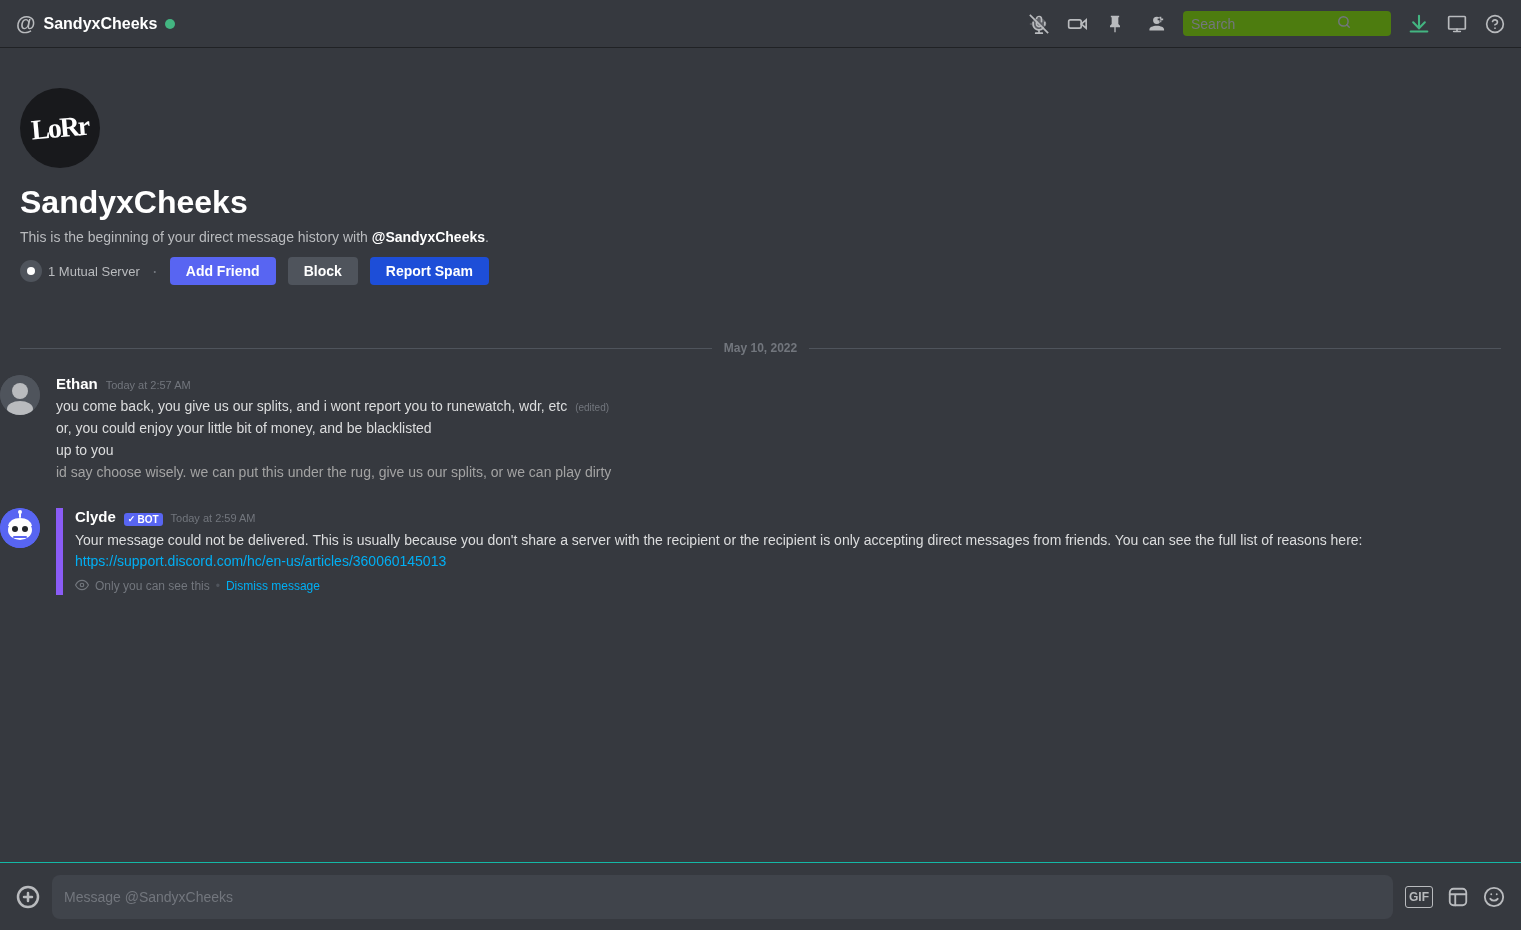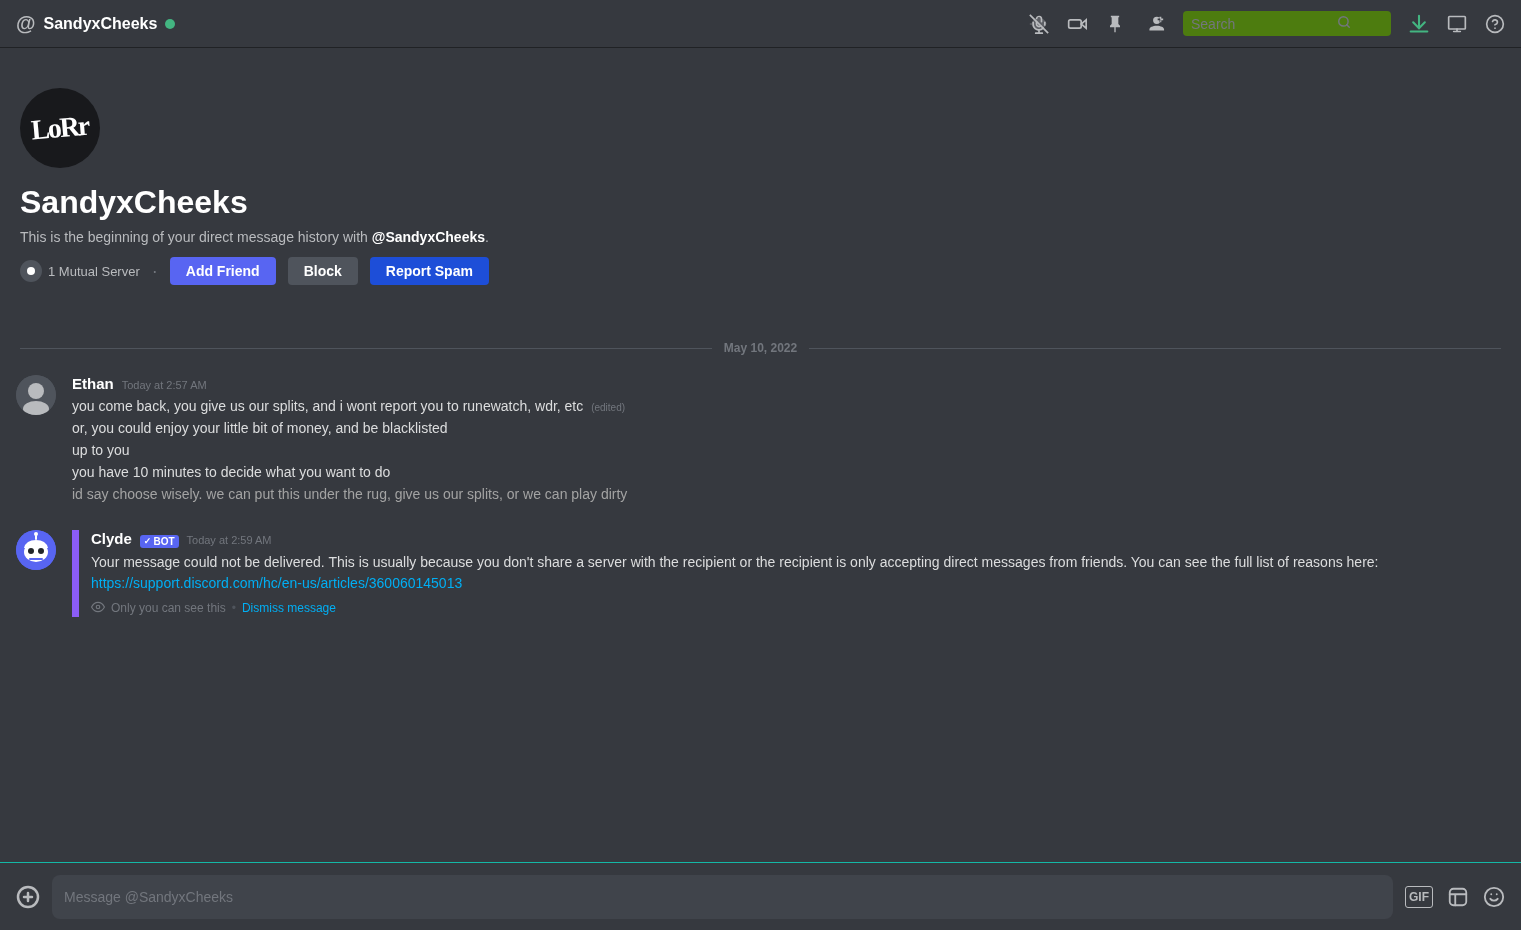--- a/index.html
+++ b/index.html
@@ -201,21 +201,21 @@
     }
     .date-divider-text {
       color: #72767d;
       font-size: 12px;
       font-weight: 600;
       white-space: nowrap;
     }
 
     
     .messages-container {
-      padding: 0 16px;
+      padding: 0 0;
       display: flex;
       flex-direction: column;
       gap: 0;
       justify-content: flex-end;
     }
     .message-group {
       display: flex;
       gap: 16px;
       margin-bottom: 4px;
       padding: 4px 0;
@@ -451,21 +451,20 @@
           </svg>
       </div>
       <div class="message-body">
         <div class="message-header">
           <span class="message-author">Ethan</span>
           <span class="message-timestamp">Today at 2:57 AM</span>
         </div>
         <div class="message-line">you come back, you give us our splits, and i wont report you to runewatch, wdr, etc <span class="edited-tag">(edited)</span></div>
         <div class="message-line">or, you could enjoy your little bit of money, and be blacklisted</div>
         <div class="message-line">up to you</div>
-        <div class="message-line">you have 10 minutes to decide what you want to do</div>
         <div class="message-line red-text">id say choose wisely. we can put this under the rug, give us our splits, or we can play dirty</div>
       </div>
     </div>
 
     <div class="message-group" style="margin-top:12px;">
       <div class="message-avatar clyde-avatar" style="background:#5865f2; color:#fff; font-size:20px; font-weight:900;">
         <svg width="40" height="40" viewBox="0 0 40 40">
           <circle cx="20" cy="20" r="20" fill="#5865f2"></circle>
 
           <ellipse cx="20" cy="22" rx="12" ry="10" fill="#fff"></ellipse>

